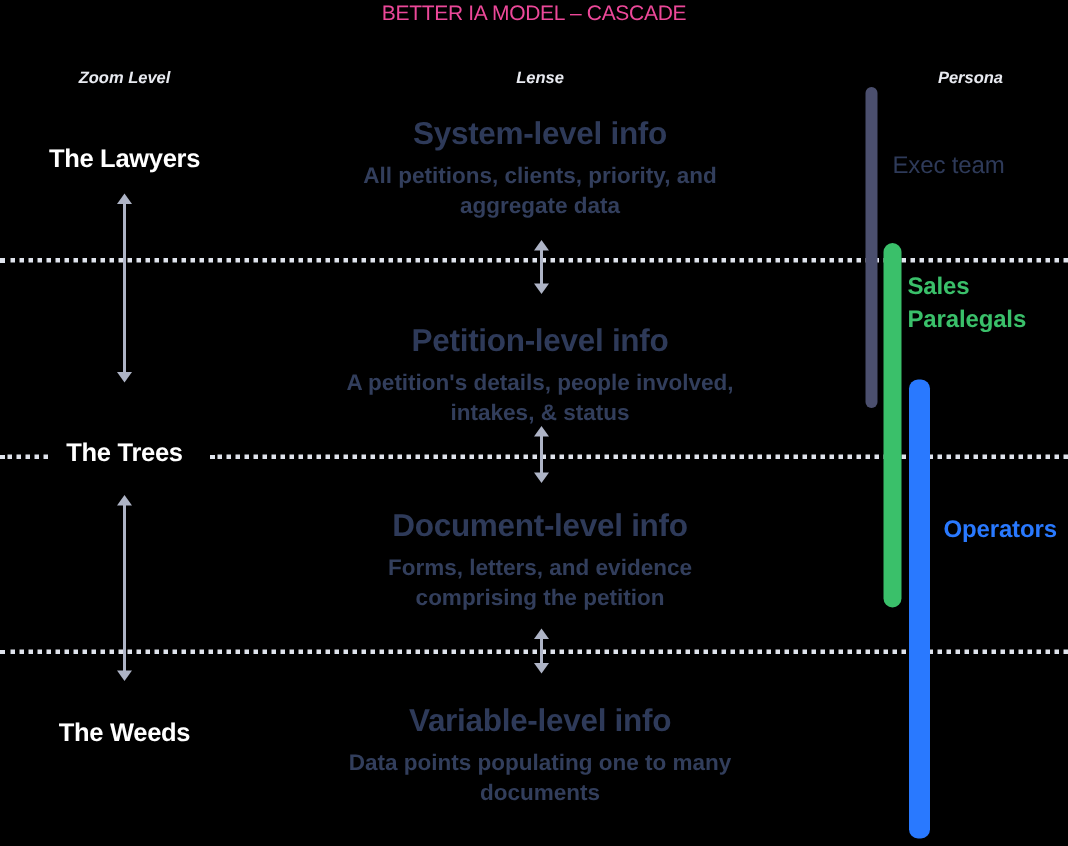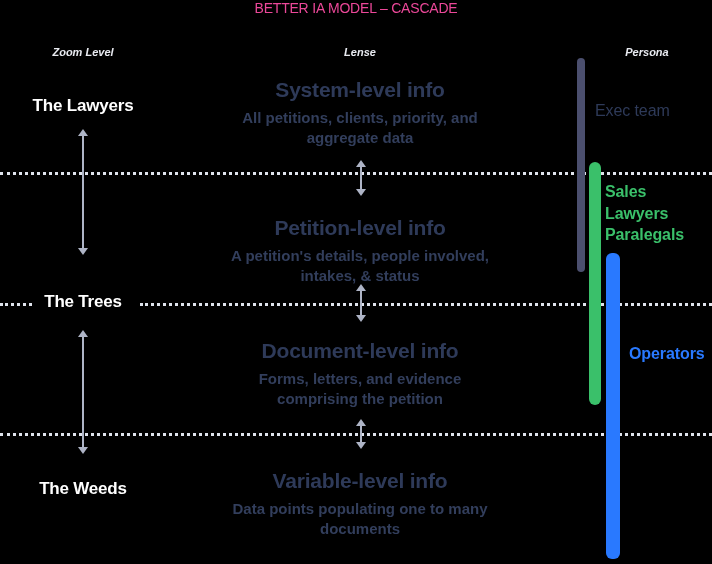--- a/index.html
+++ b/index.html
@@ -260,18 +260,17 @@
     <div class="lens-desc">Data points populating one to many documents</div>
   </div>
 
   <div class="bar exec"></div>
   <div class="bar green"></div>
   <div class="bar blue"></div>
 
   <div class="persona-label exec">Exec team</div>
   <div class="persona-label greenteam">
     <div>Sales</div>
-    <div>Lawyers</div>
     <div>Paralegals</div>
   </div>
   <div class="persona-label operators">Operators</div>
 
 </div>
 
 </body></html>

